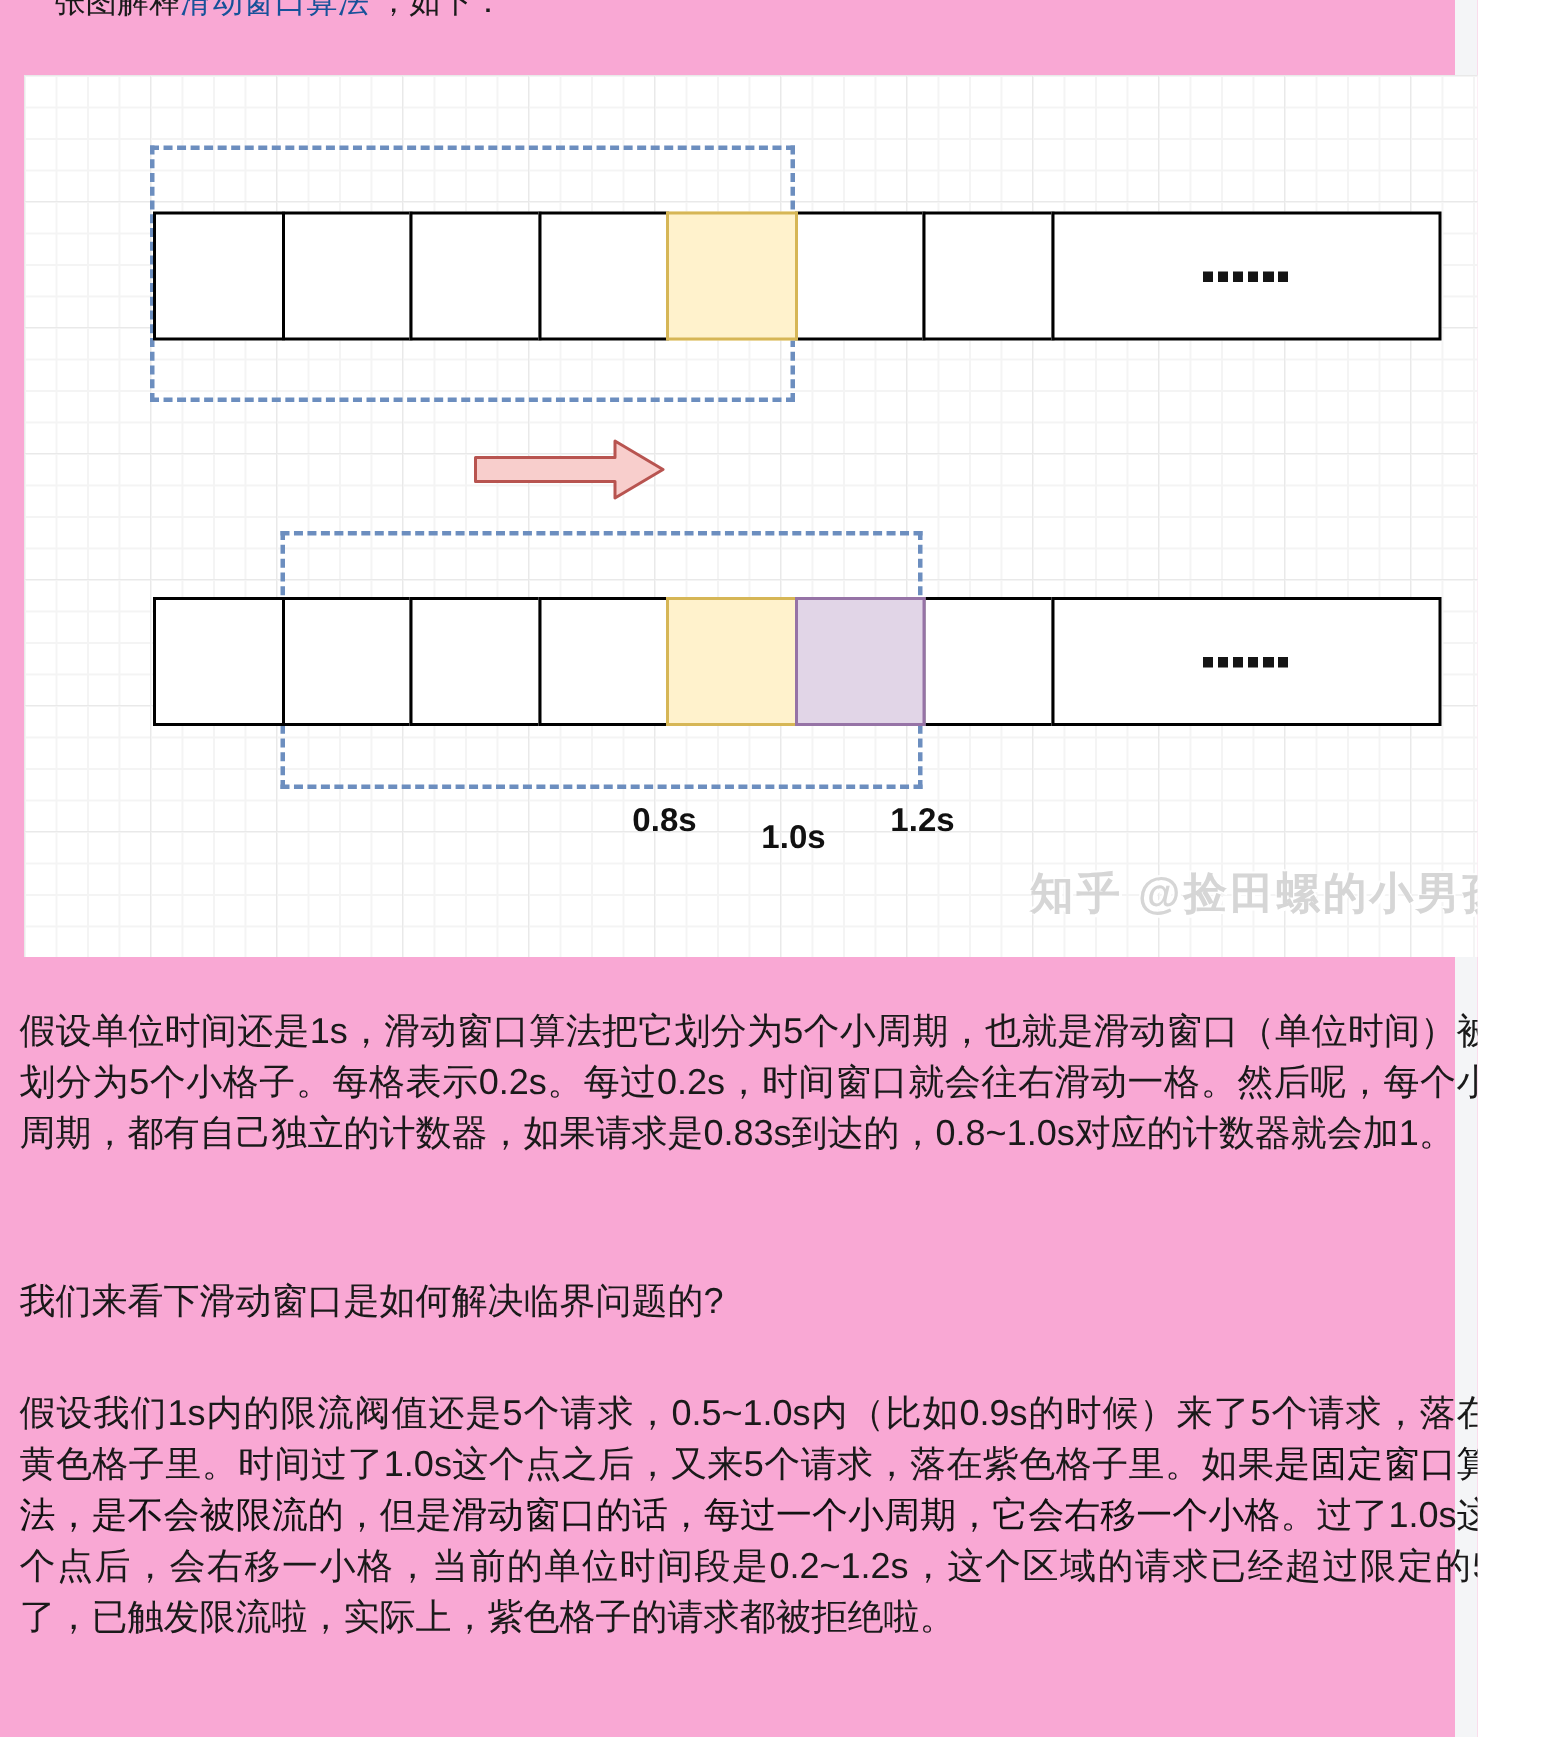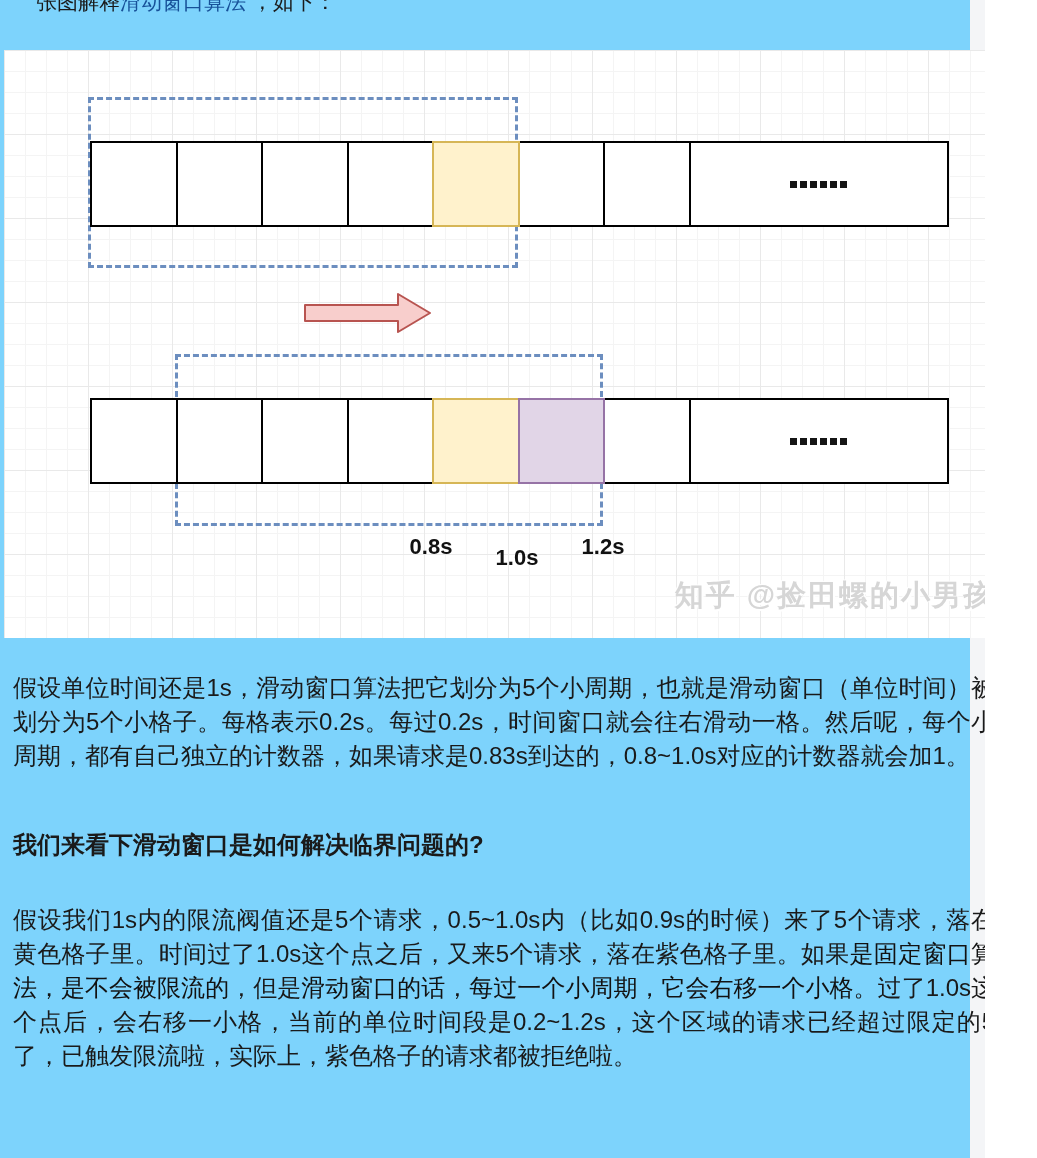--- a/index.html
+++ b/index.html
@@ -1,30 +1,30 @@
 <!DOCTYPE html>
 <html style="--cell-border: #000000; --yellow-fill: #fff2cc; --yellow-border: #d6b656; --purple-fill: #e1d5e7; --purple-border: #9673a6; --win: #6c8ebf; --arrow-fill: #f8cecc; --arrow-border: #b85450; --grid-minor: #f4f4f4; --grid-major: #e9e9e9; --link: #175199; --text: #1a1a1a; --wm: #d6d6d6; --gutter: #f4f5f7;"><head>
 <meta charset="utf-8">
 <style>
   * { margin:0; padding:0; box-sizing:border-box; }
   html,body { width:1037px; height:1158px; background:#fff; overflow:hidden; }
   body { font-family:"Liberation Sans","DejaVu Sans",sans-serif; color:var(--text,#1a1a1a); }
-  .page { position:relative; width:985px; height:1158px; background:#7dd3fc; overflow:hidden; }
+  .page { position:relative; width:985px; height:1158px; background:#f9a8d4; overflow:hidden; }
 
   
   .gutter { position:absolute; top:0; right:0; width:15px; height:1158px;
             background:var(--gutter,#f4f5f7); }
 
   
   .intro { position:absolute; left:36px; top:-10px; font-size:21px; line-height:24px;
            white-space:nowrap; color:var(--text,#1a1a1a); }
   .intro a { color:var(--link,#175199); text-decoration:none; cursor:pointer; }
 
   
-  .diagram { position:absolute; left:4px; top:50px; width:1022px; height:588px;
+  .diagram { position:absolute; left:16px; top:50px; width:1022px; height:588px;
     background-color:#fff;
     background-image:
       linear-gradient(var(--grid-major,#e9e9e9) 1px, transparent 1px),
       linear-gradient(90deg, var(--grid-major,#e9e9e9) 1px, transparent 1px),
       linear-gradient(var(--grid-minor,#f4f4f4) 1px, transparent 1px),
       linear-gradient(90deg, var(--grid-minor,#f4f4f4) 1px, transparent 1px);
     background-size:84px 84px, 84px 84px, 21px 21px, 21px 21px;padding-left:24px; }
 
   .window { position:absolute; border:3px dashed var(--win,#6c8ebf); background:transparent; }
   .window1 { left:84px; top:47px; width:430px; height:171px; }
@@ -49,21 +49,21 @@
   .axis-labels span { position:absolute; width:90px; text-align:center; }
   .lbl-0 { left:382px; } .lbl-1 { left:468px;margin-top:11px; } .lbl-2 { left:554px; }
 
   .watermark { position:absolute; top:526px; right:32px; font-size:29px; font-weight:700;
                letter-spacing:2px; color:var(--wm,#d6d6d6);
                text-shadow:2px 2px 0 #ffffff, -1px -1px 0 rgba(255,255,255,.9); }
 
   
   .article { position:absolute; left:13px; top:671px; width:982px; font-size:24px;
              line-height:34px; color:var(--text,#1a1a1a); text-align:justify; }
-  .article p + p.p2 { margin-top:55px;font-weight:bold; }
+  .article p + p.p2 { margin-top:78px; }
   .article p + p.p3 { margin-top:41px; }
   .article b { font-weight:400; color:#121212; }
 
   .sr-only { position:absolute; width:1px; height:1px; overflow:hidden; clip:rect(0 0 0 0); white-space:nowrap; }
 </style>
 </head>
 <body>
 
 <div class="page">
 

